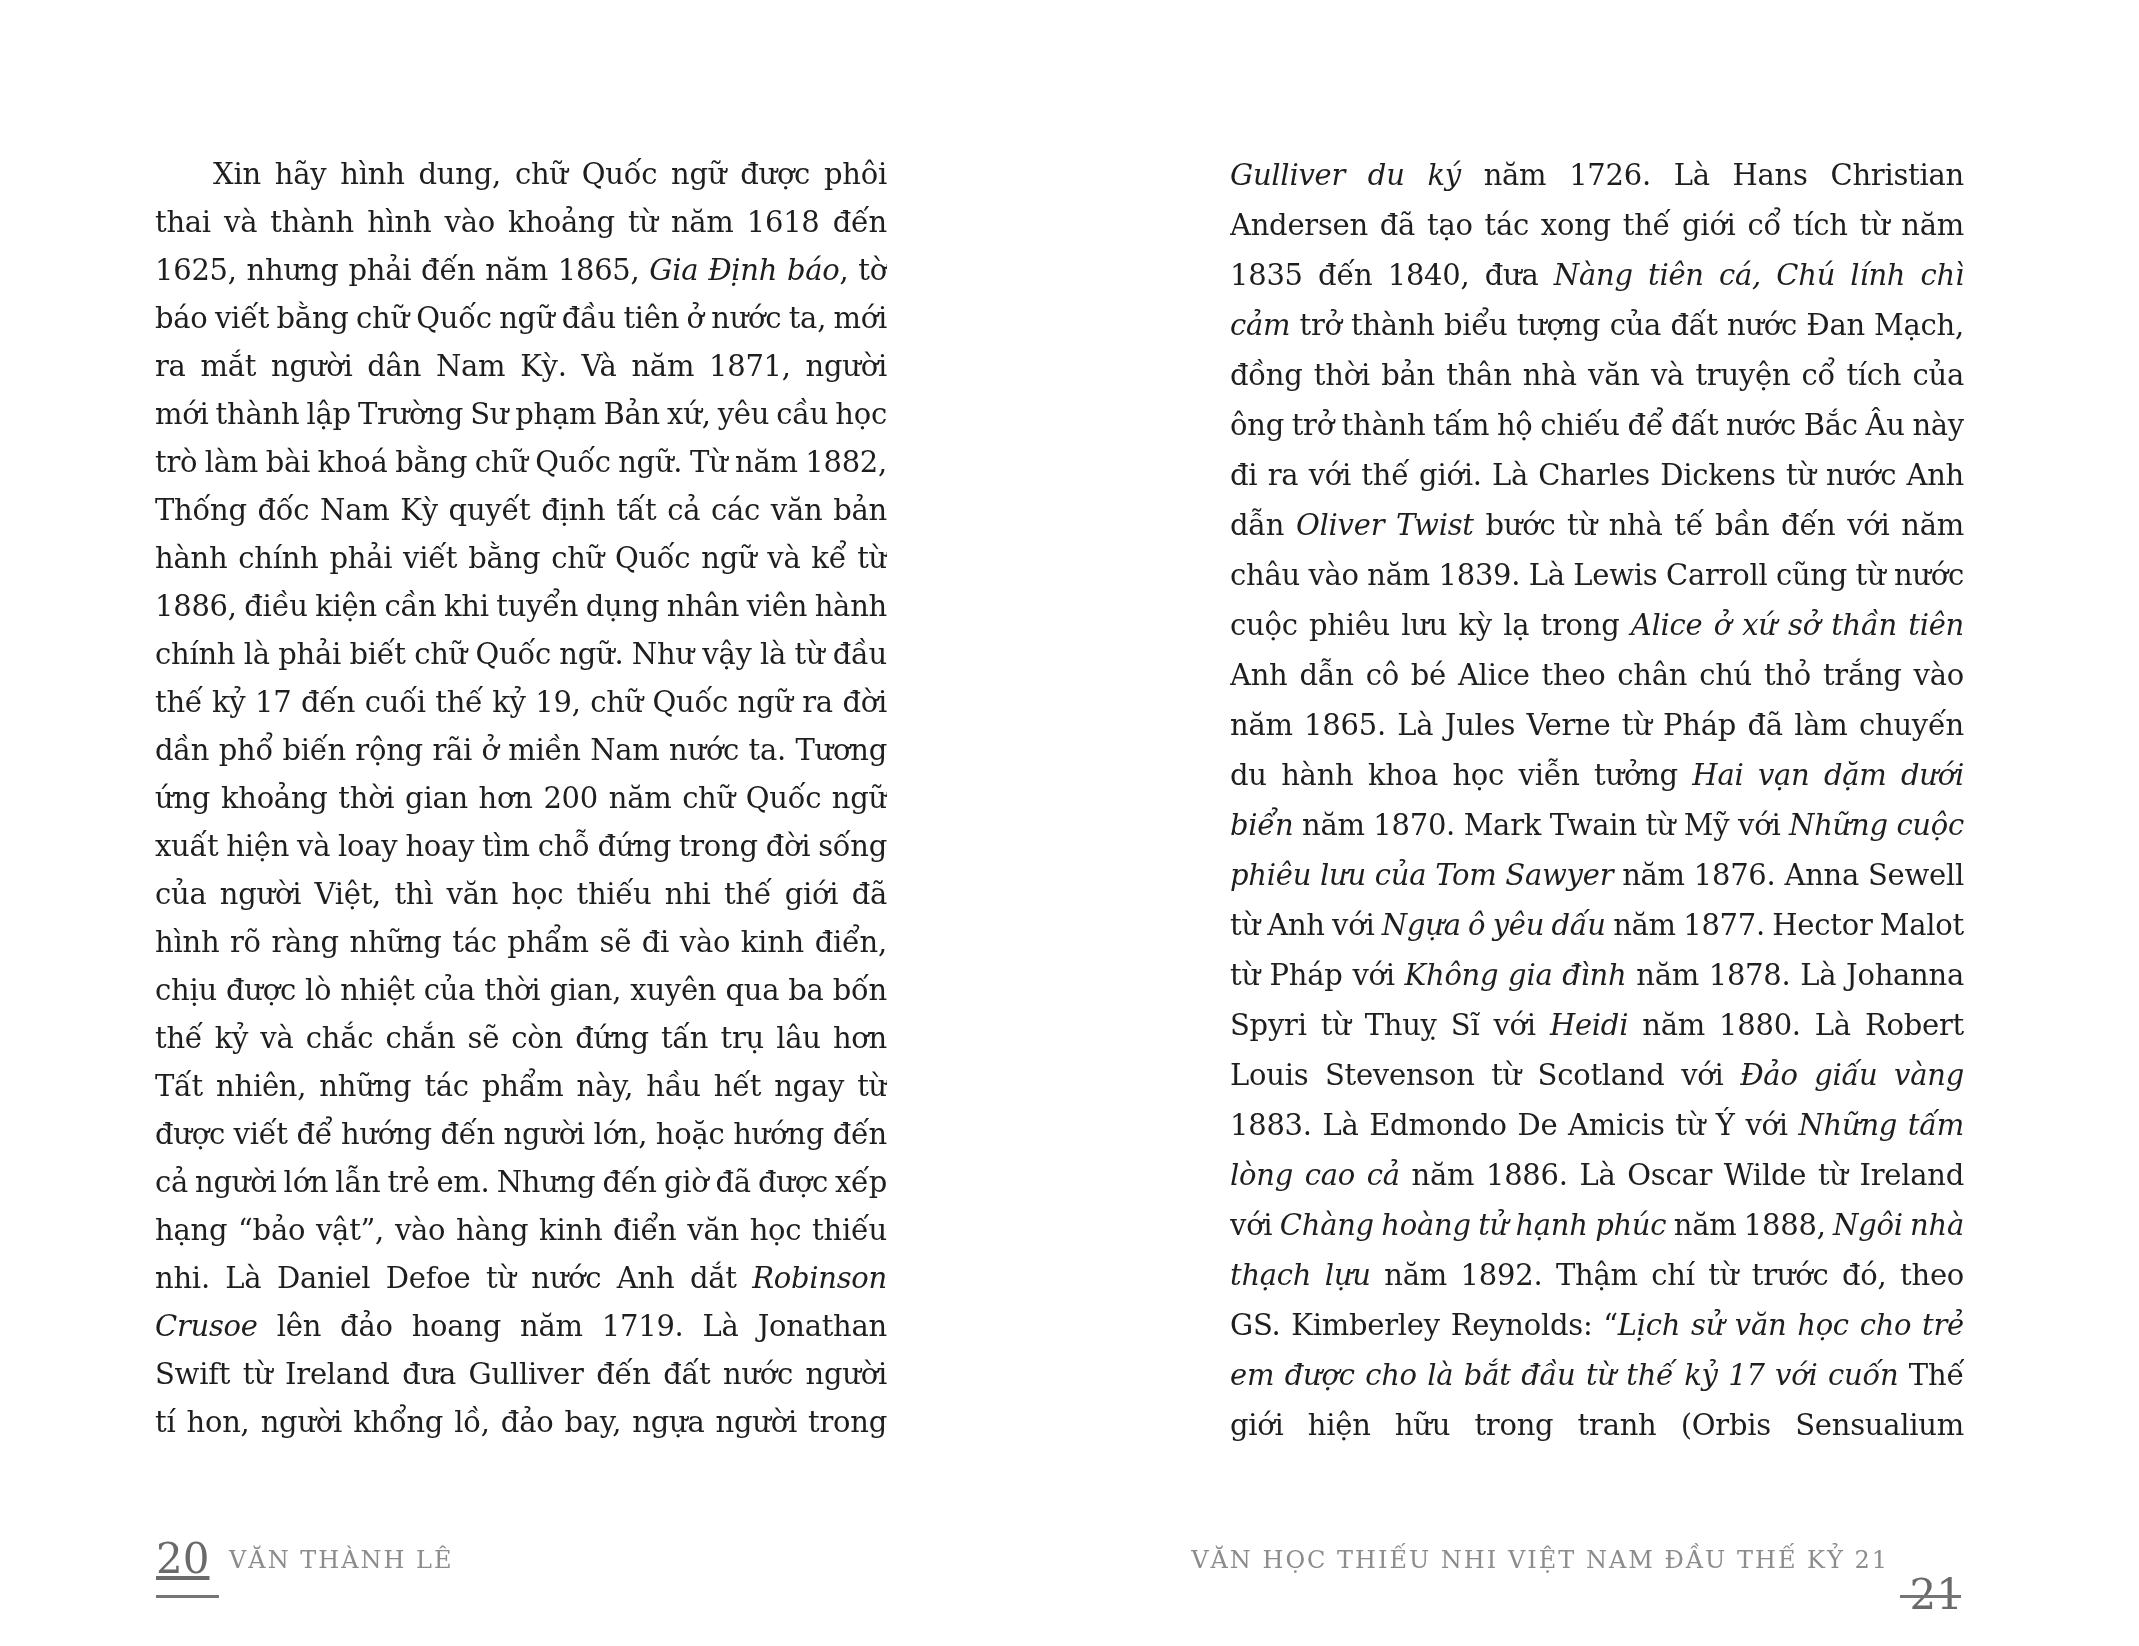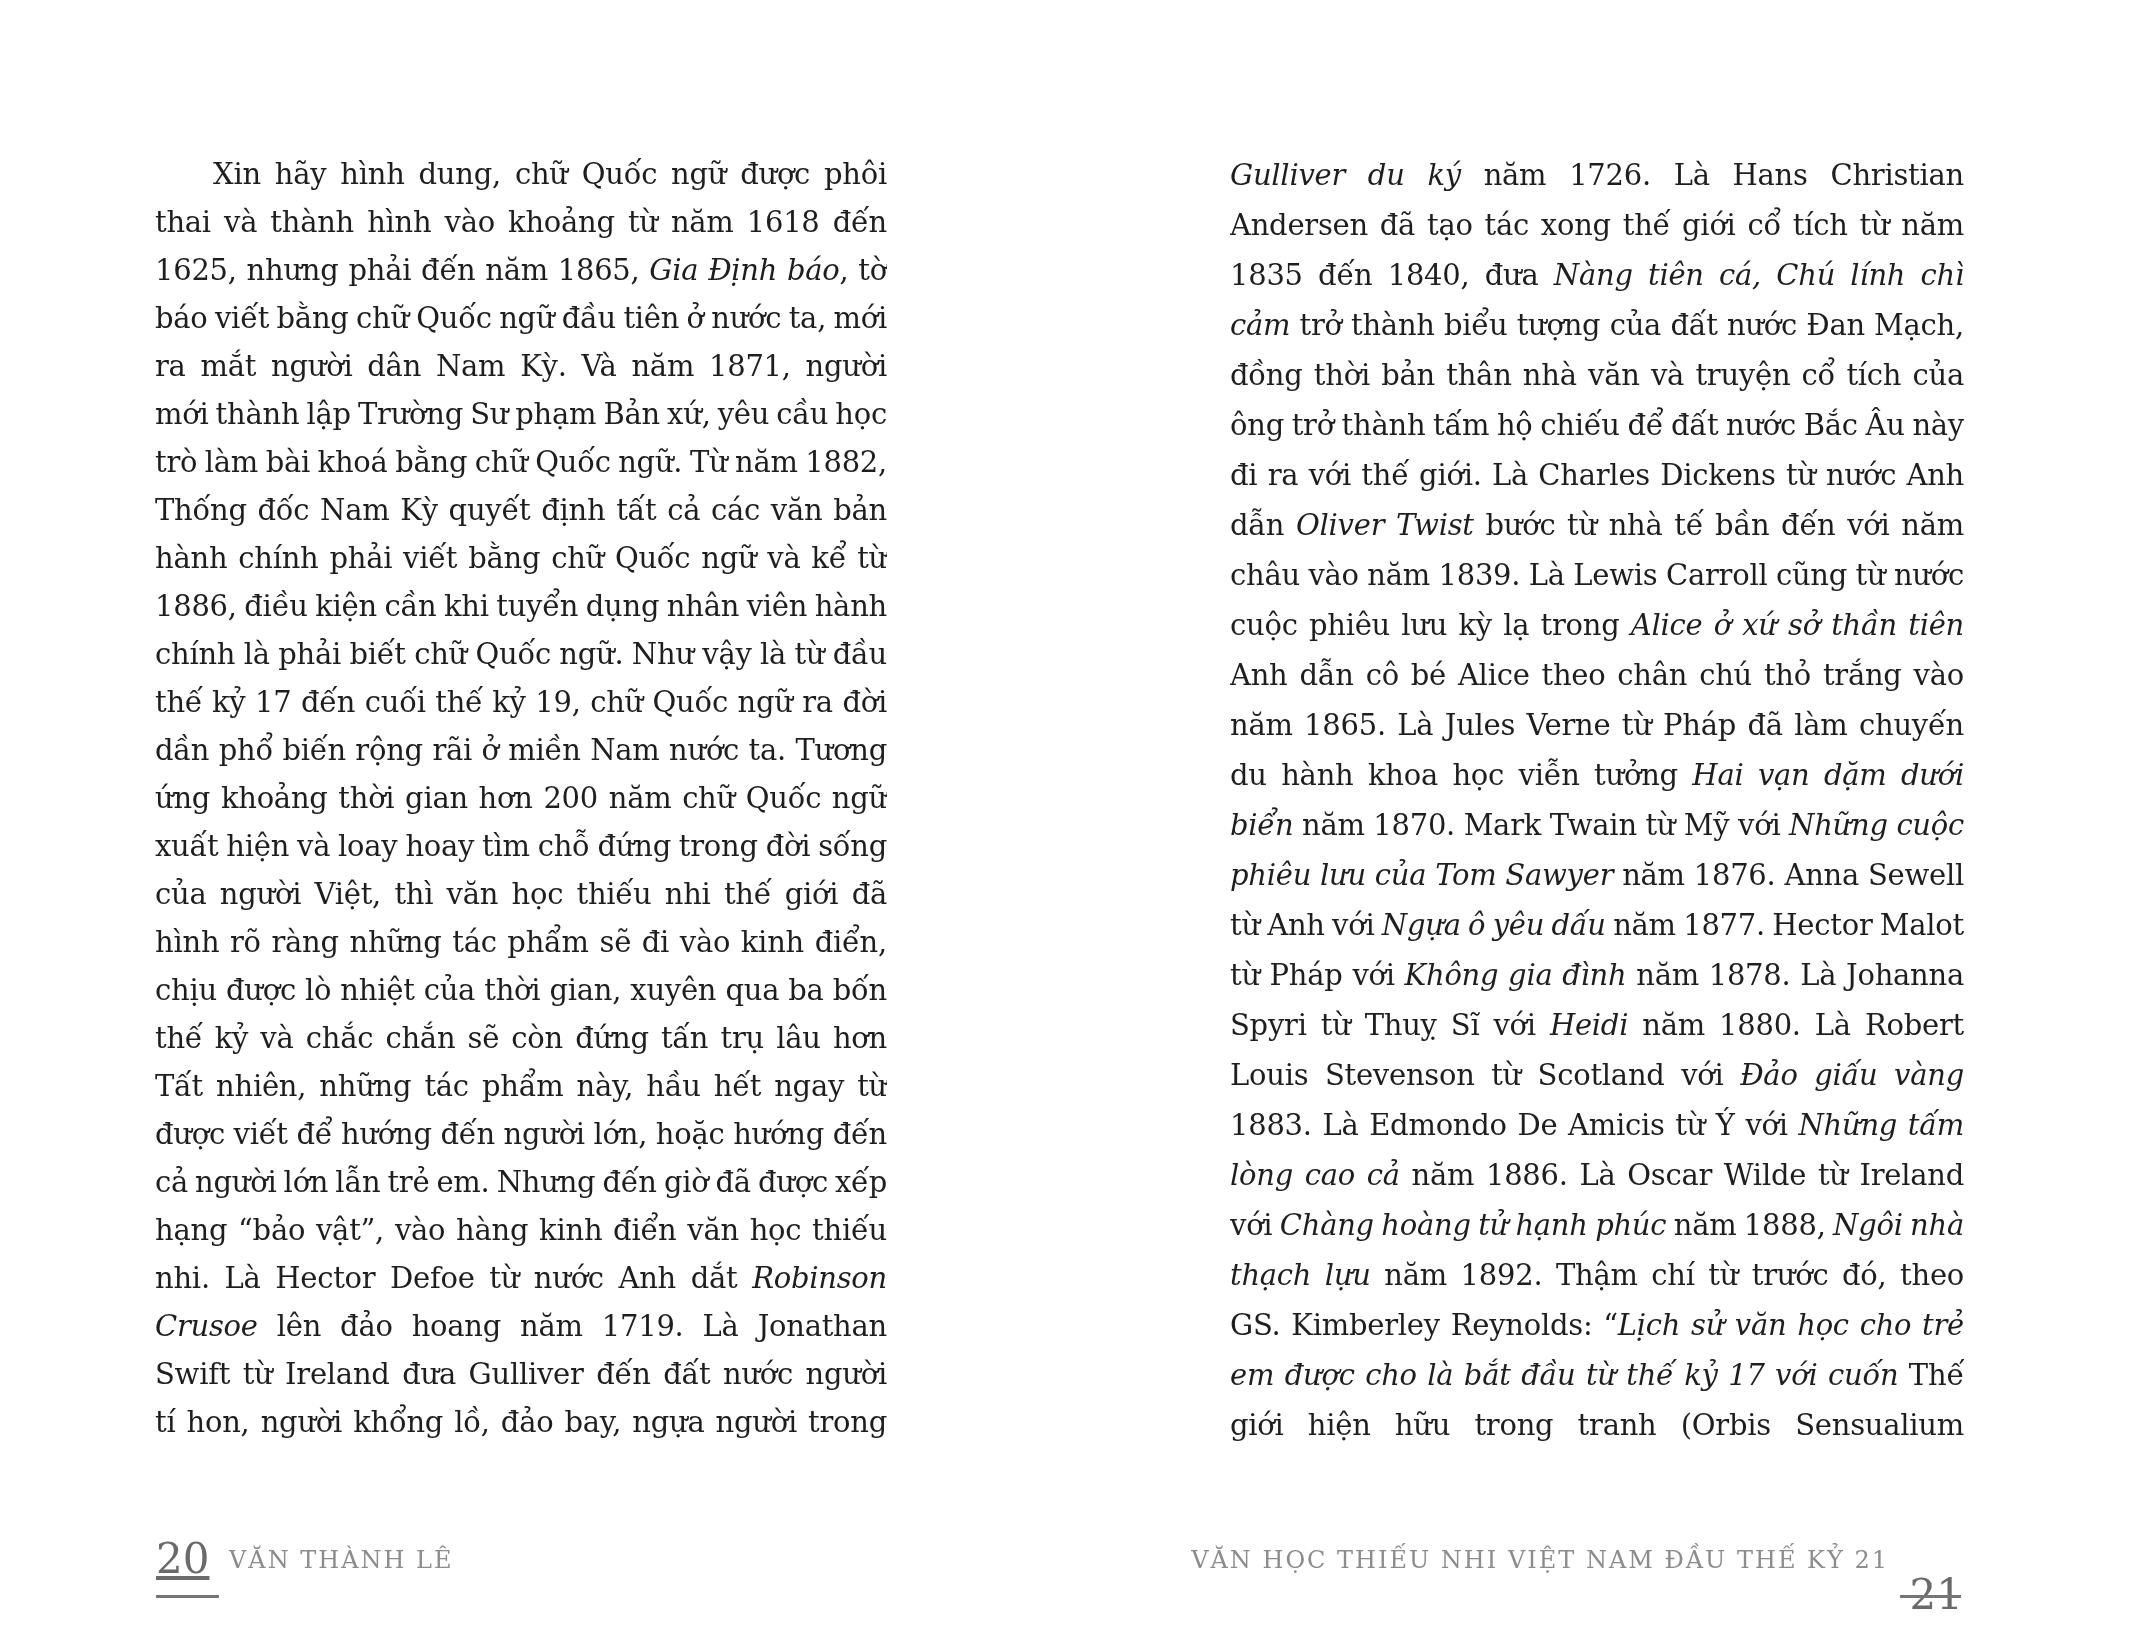--- a/index.html
+++ b/index.html
@@ -97,21 +97,21 @@
         <div class="line"><span>ứng khoảng thời gian hơn 200 năm chữ Quốc ngữ</span></div>
         <div class="line"><span>xuất hiện và loay hoay tìm chỗ đứng trong đời sống</span></div>
         <div class="line"><span>của người Việt, thì văn học thiếu nhi thế giới đã định</span></div>
         <div class="line"><span>hình rõ ràng những tác phẩm sẽ đi vào kinh điển,</span></div>
         <div class="line"><span>chịu được lò nhiệt của thời gian, xuyên qua ba bốn</span></div>
         <div class="line"><span>thế kỷ và chắc chắn sẽ còn đứng tấn trụ lâu hơn nữa.</span></div>
         <div class="line"><span>Tất nhiên, những tác phẩm này, hầu hết ngay từ đầu</span></div>
         <div class="line"><span>được viết để hướng đến người lớn, hoặc hướng đến</span></div>
         <div class="line"><span>cả người lớn lẫn trẻ em. Nhưng đến giờ đã được xếp</span></div>
         <div class="line"><span>hạng “bảo vật”, vào hàng kinh điển văn học thiếu</span></div>
-        <div class="line"><span>nhi. Là Hector Defoe từ nước Anh dắt </span><i>Robinson</i></div>
+        <div class="line"><span>nhi. Là Daniel Defoe từ nước Anh dắt </span><i>Robinson</i></div>
         <div class="line"><i>Crusoe</i><span> lên đảo hoang năm 1719. Là Jonathan</span></div>
         <div class="line"><span>Swift từ Ireland đưa Gulliver đến đất nước người</span></div>
         <div class="line"><span>tí hon, người khổng lồ, đảo bay, ngựa người trong</span></div>
       </div>
     <span class="pagenum">20</span>
     <span class="pagenum-rule"></span>
     <span class="running-title">VĂN THÀNH LÊ</span>
   </section>
 
   <section class="page page-right">

